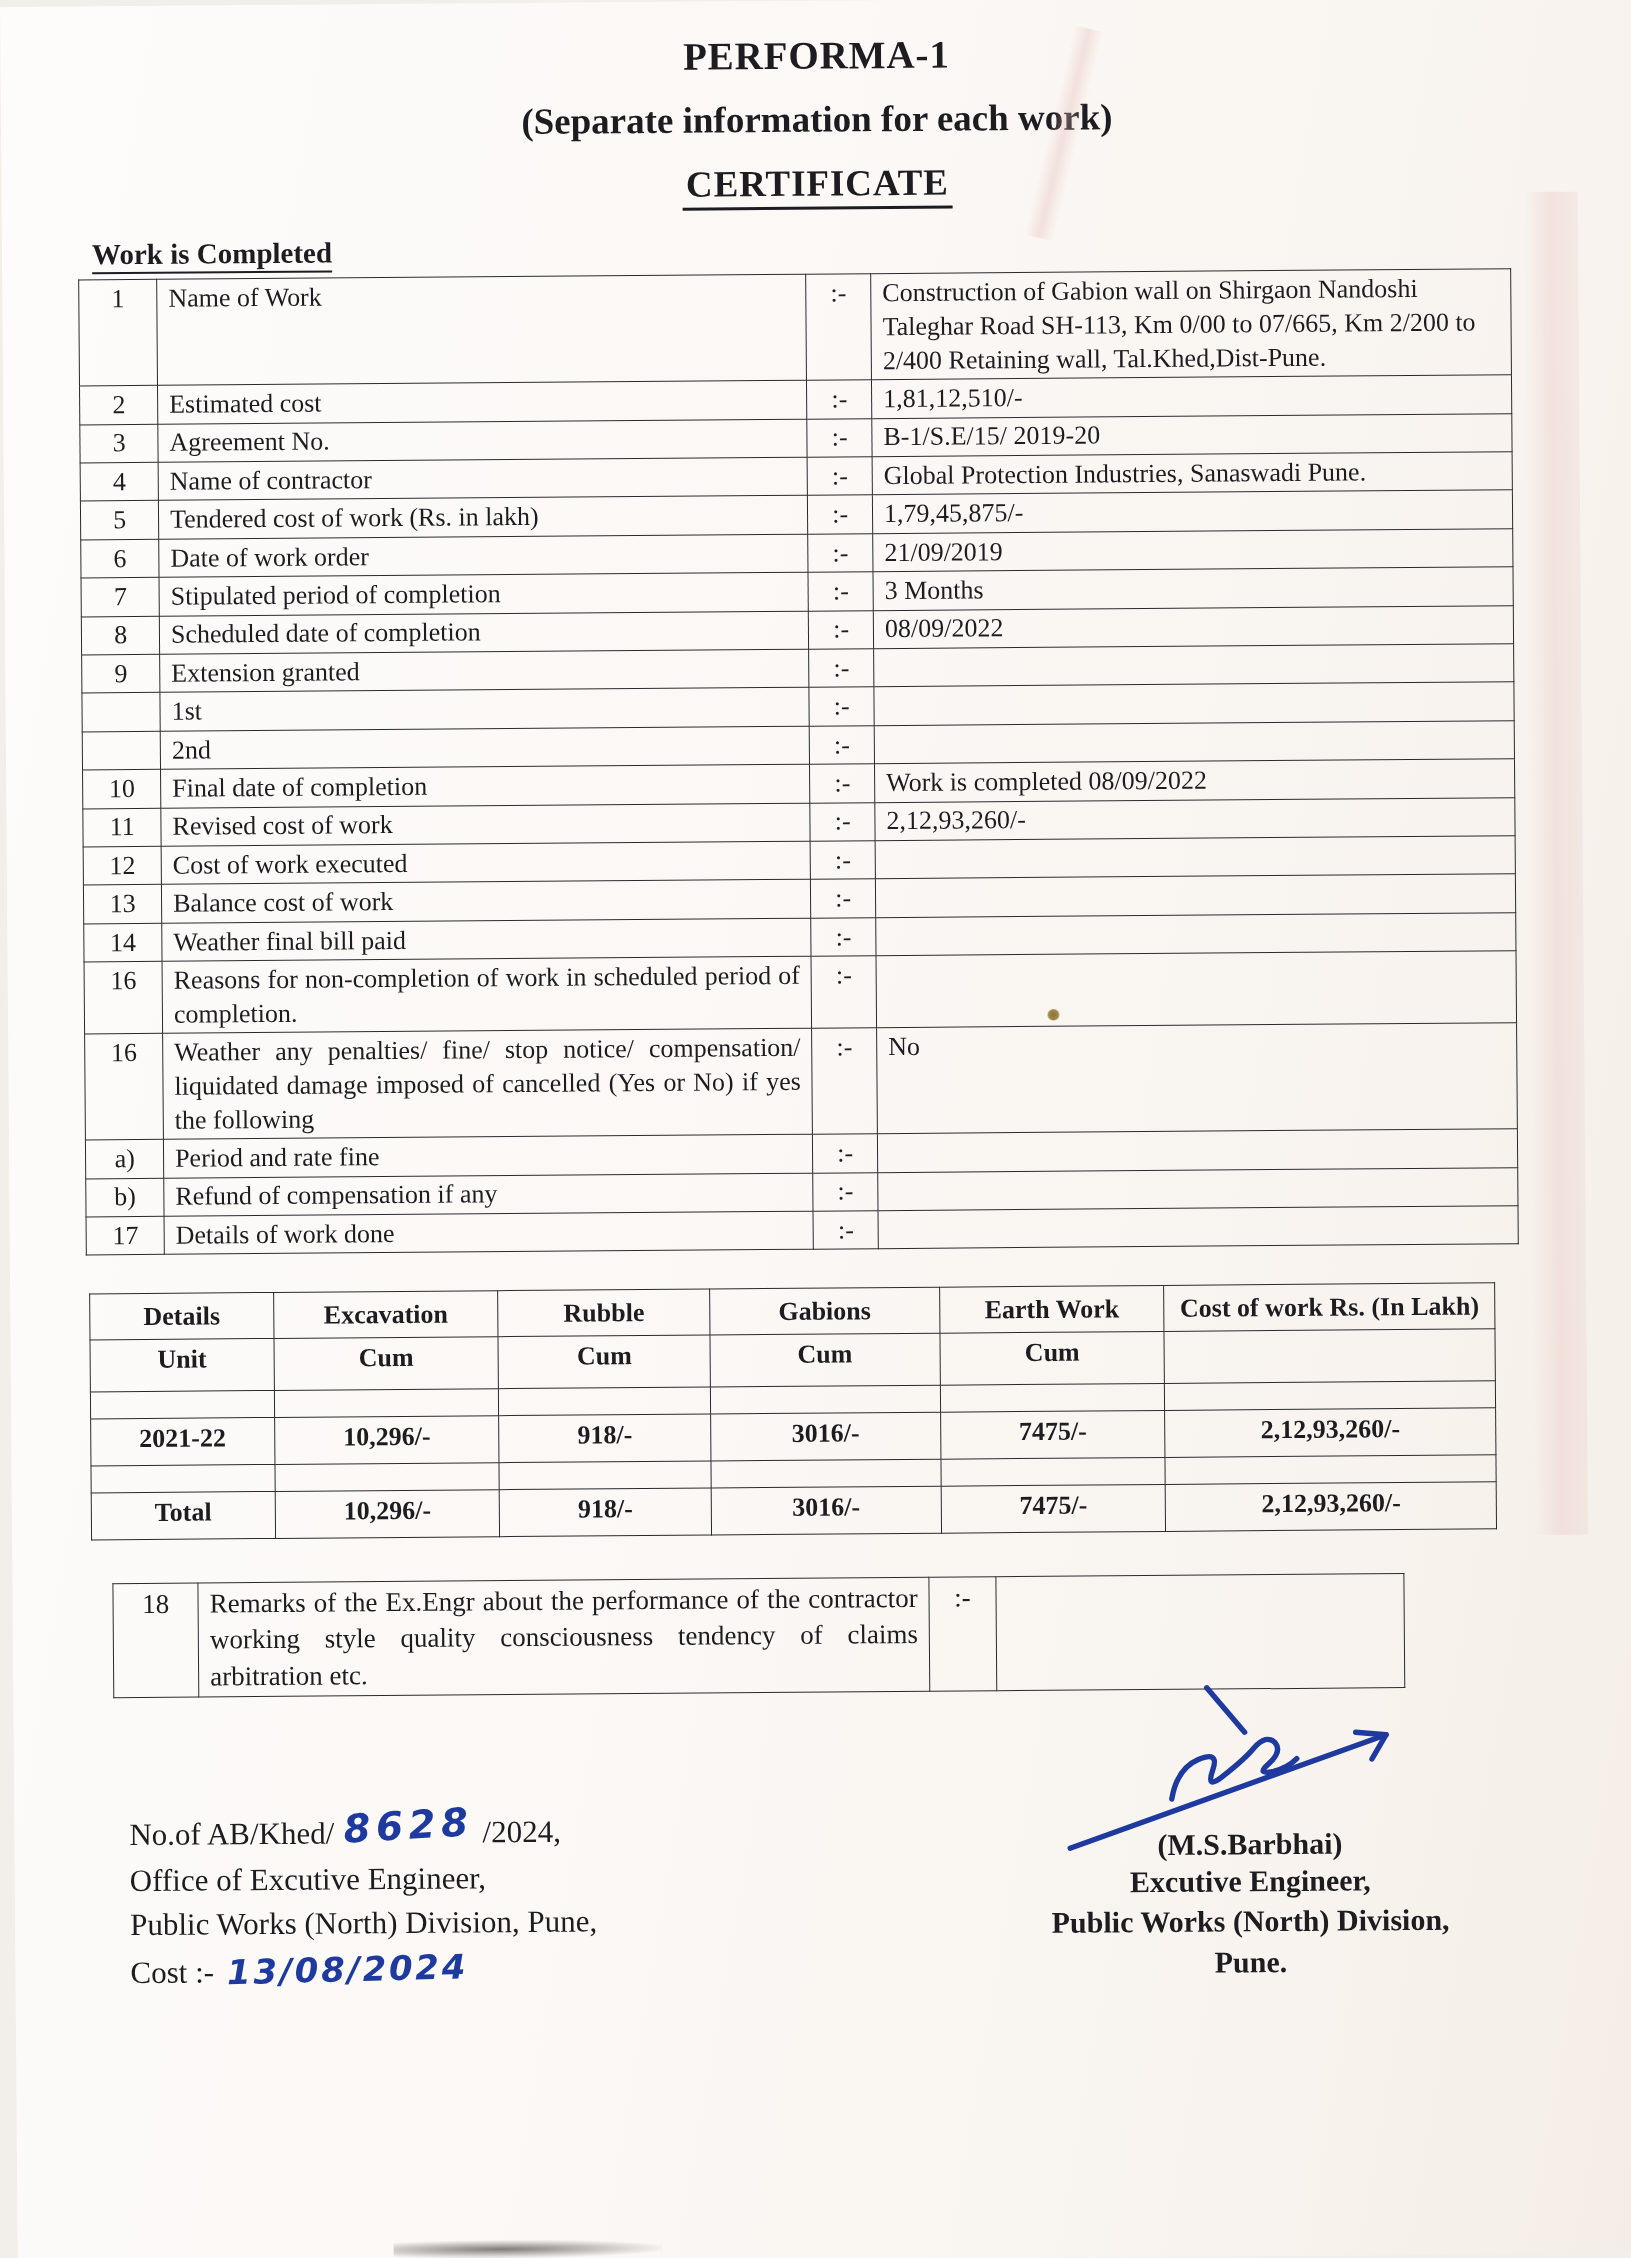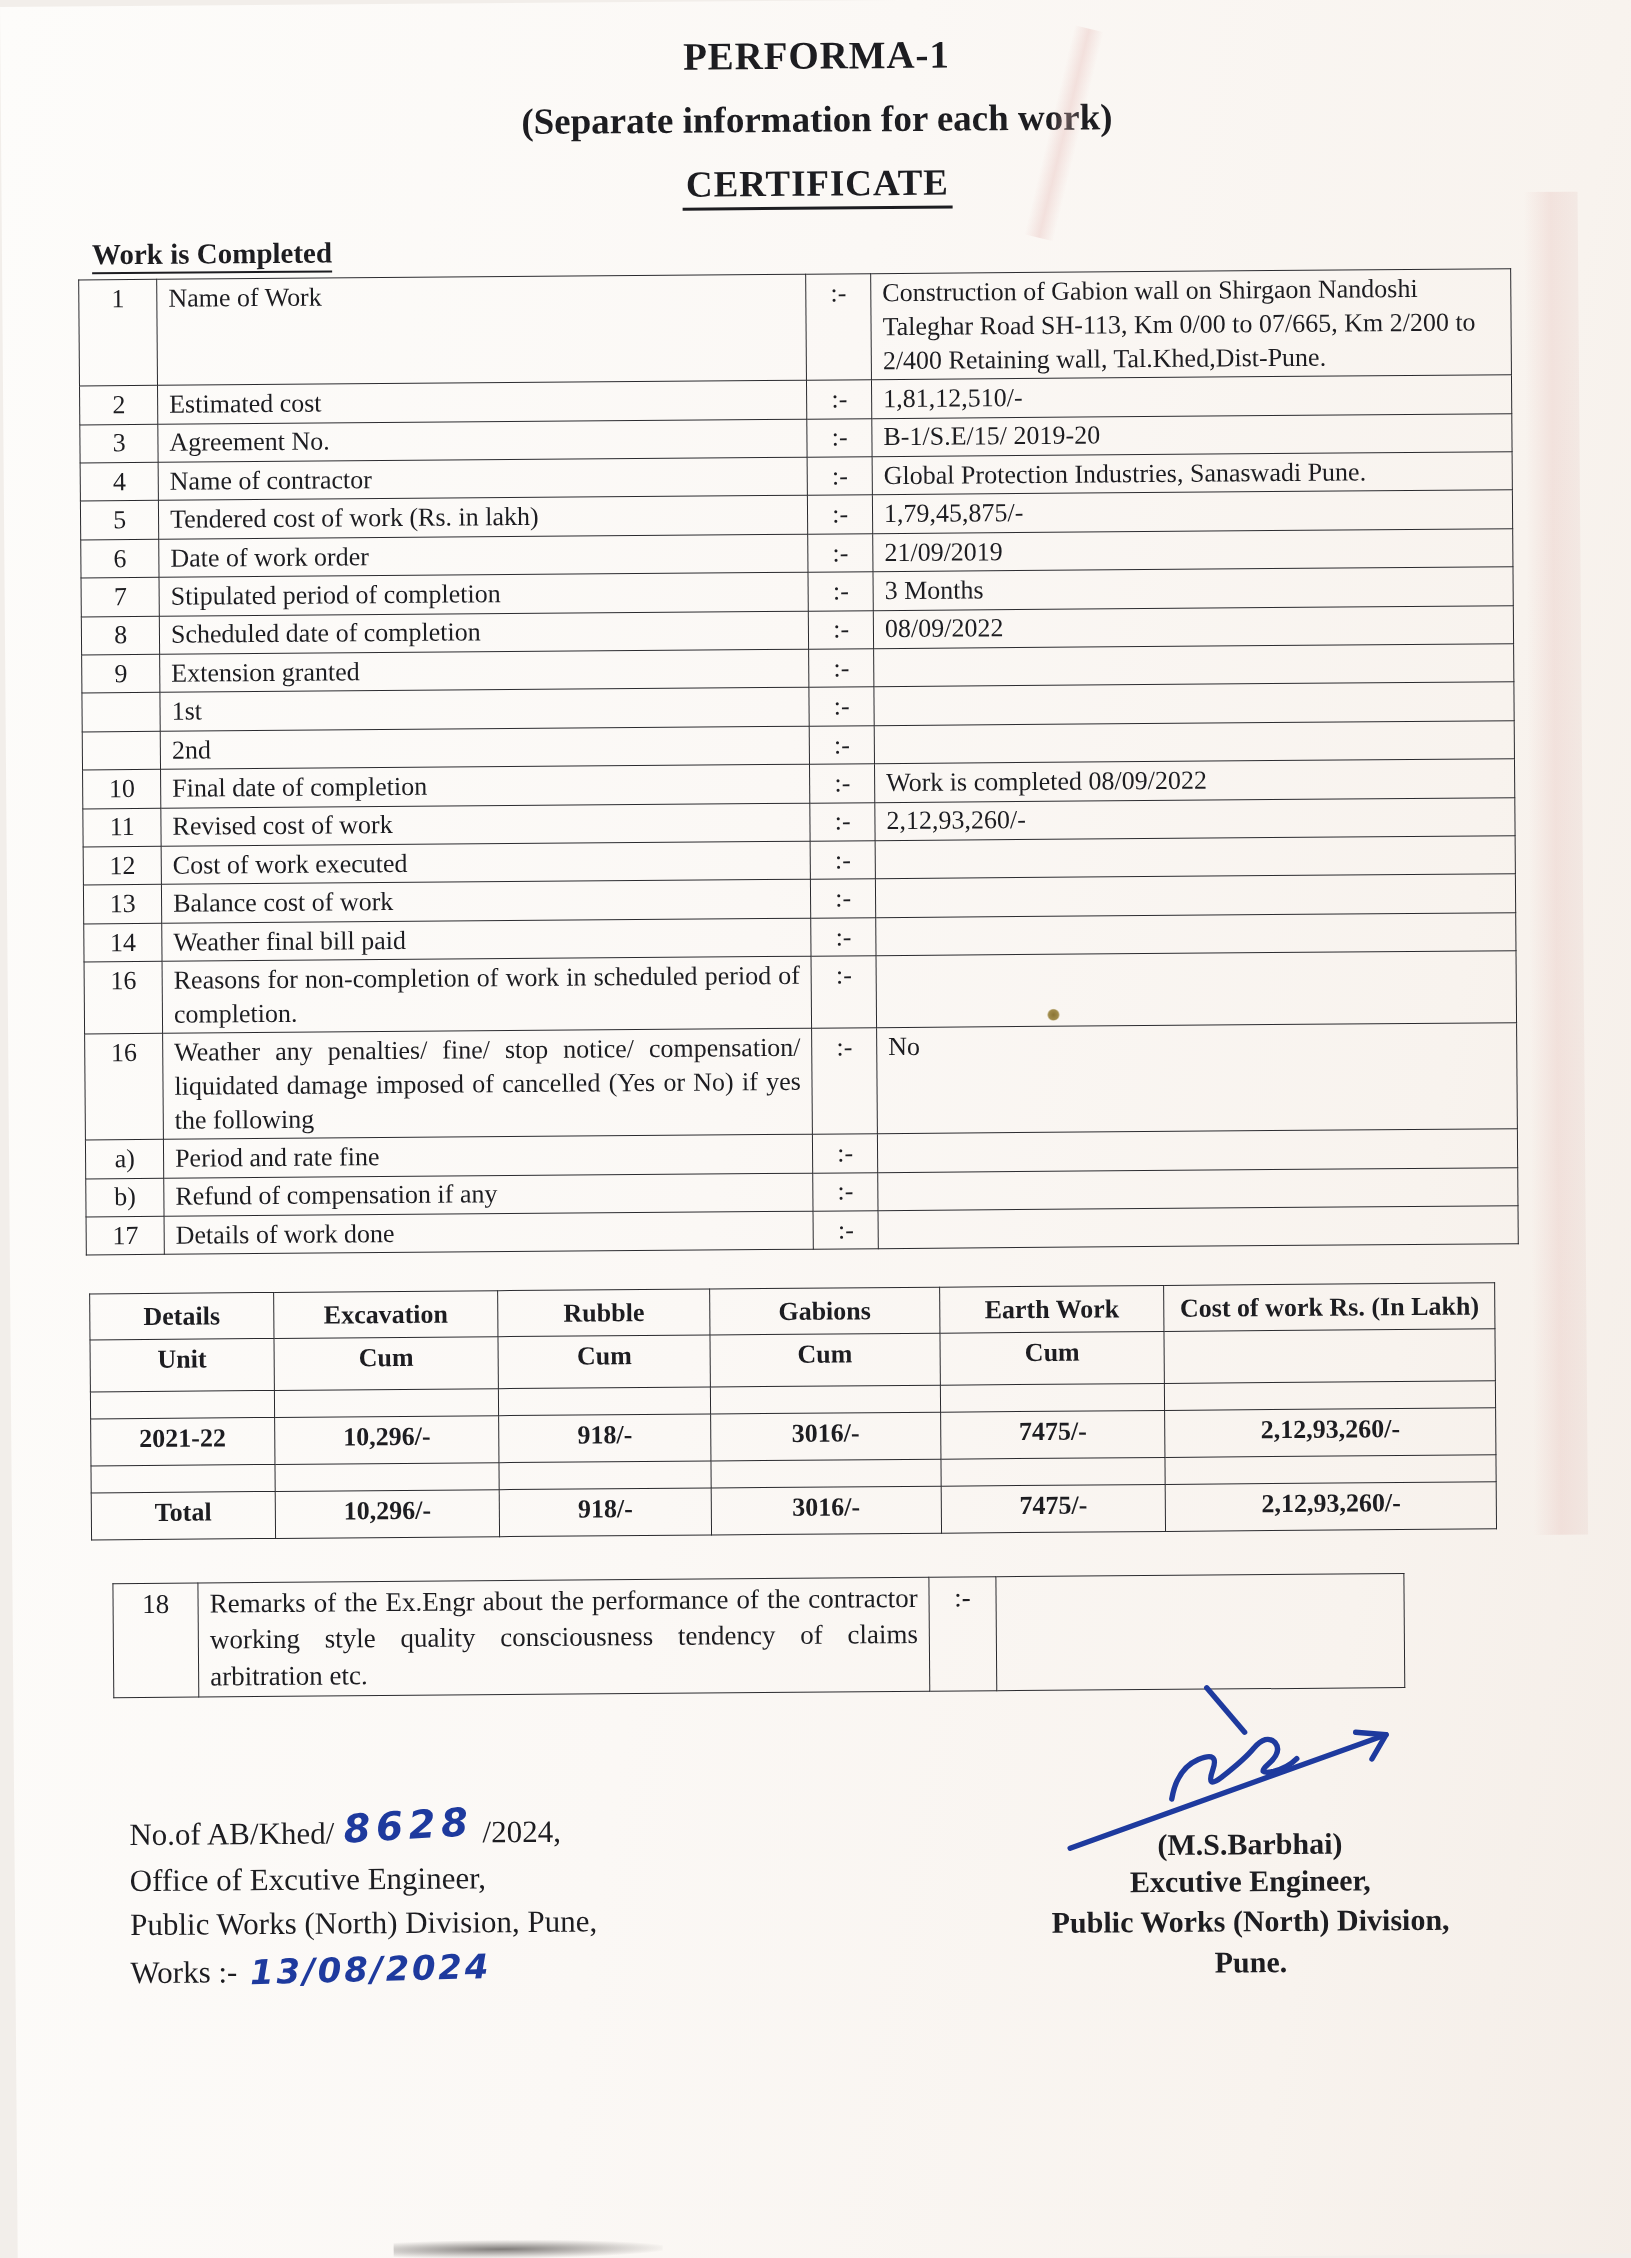--- a/index.html
+++ b/index.html
@@ -329,21 +329,21 @@
 
   <div class="footer">
 
     <div class="office-block">
       <div>
         <span>No.of AB/Khed/</span><span class="handwritten hw-number">8628</span><span>/2024,</span>
       </div>
       <div>Office of Excutive Engineer,</div>
       <div>Public Works (North) Division, Pune,</div>
       <div>
-        <span>Works :-</span><span class="handwritten hw-date">13/08/2024</span>
+        <span>Cost :-</span><span class="handwritten hw-date">13/08/2024</span>
       </div>
     </div>
 
     <div class="sign-block">
       <svg class="sign-svg" width="385" height="179" viewBox="0 0 430 200">
         <g fill="none" stroke="#1e3a9e" stroke-width="6" stroke-linecap="round" stroke-linejoin="round">
           <path d="M168 8 L210 58"></path>
           <path d="M128 132 q6 -34 30 -44 q24 -10 16 12 q-8 22 10 8 q26 -20 36 -32 q14 -16 24 -6 q8 10 -8 24 q-14 12 6 8 q16 -4 26 -14"></path>
           <path d="M14 186 L368 62"></path>
           <path d="M368 62 l-34 -3 m34 3 l-16 27"></path>

